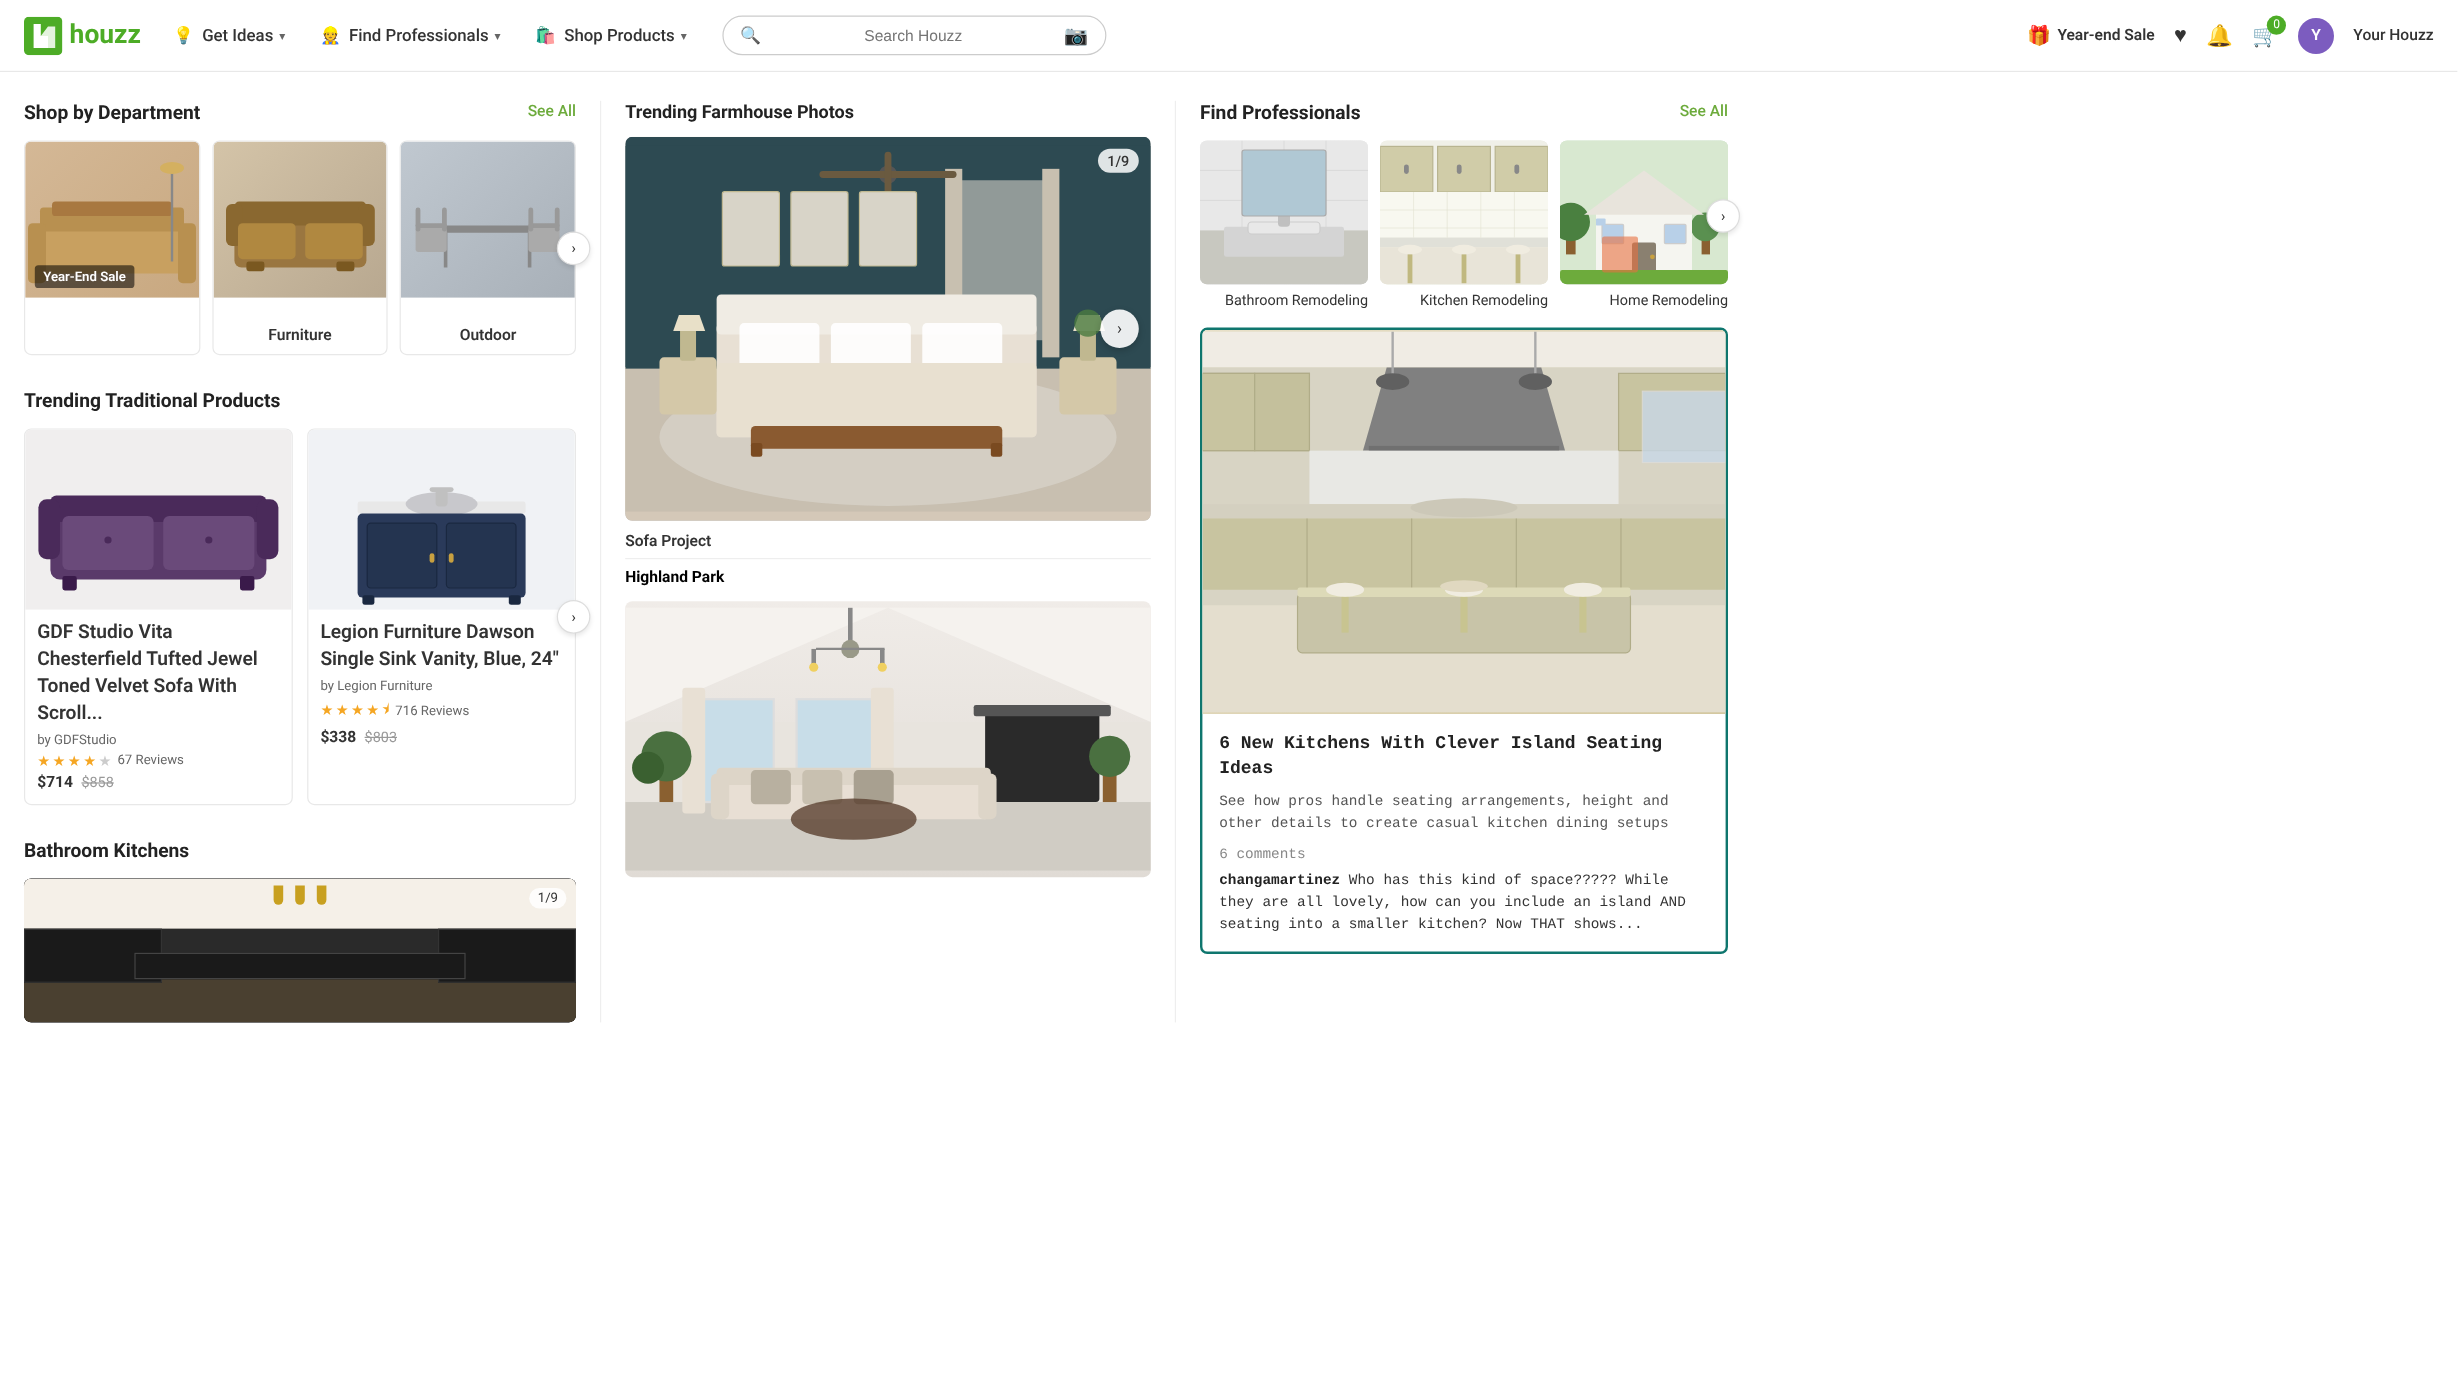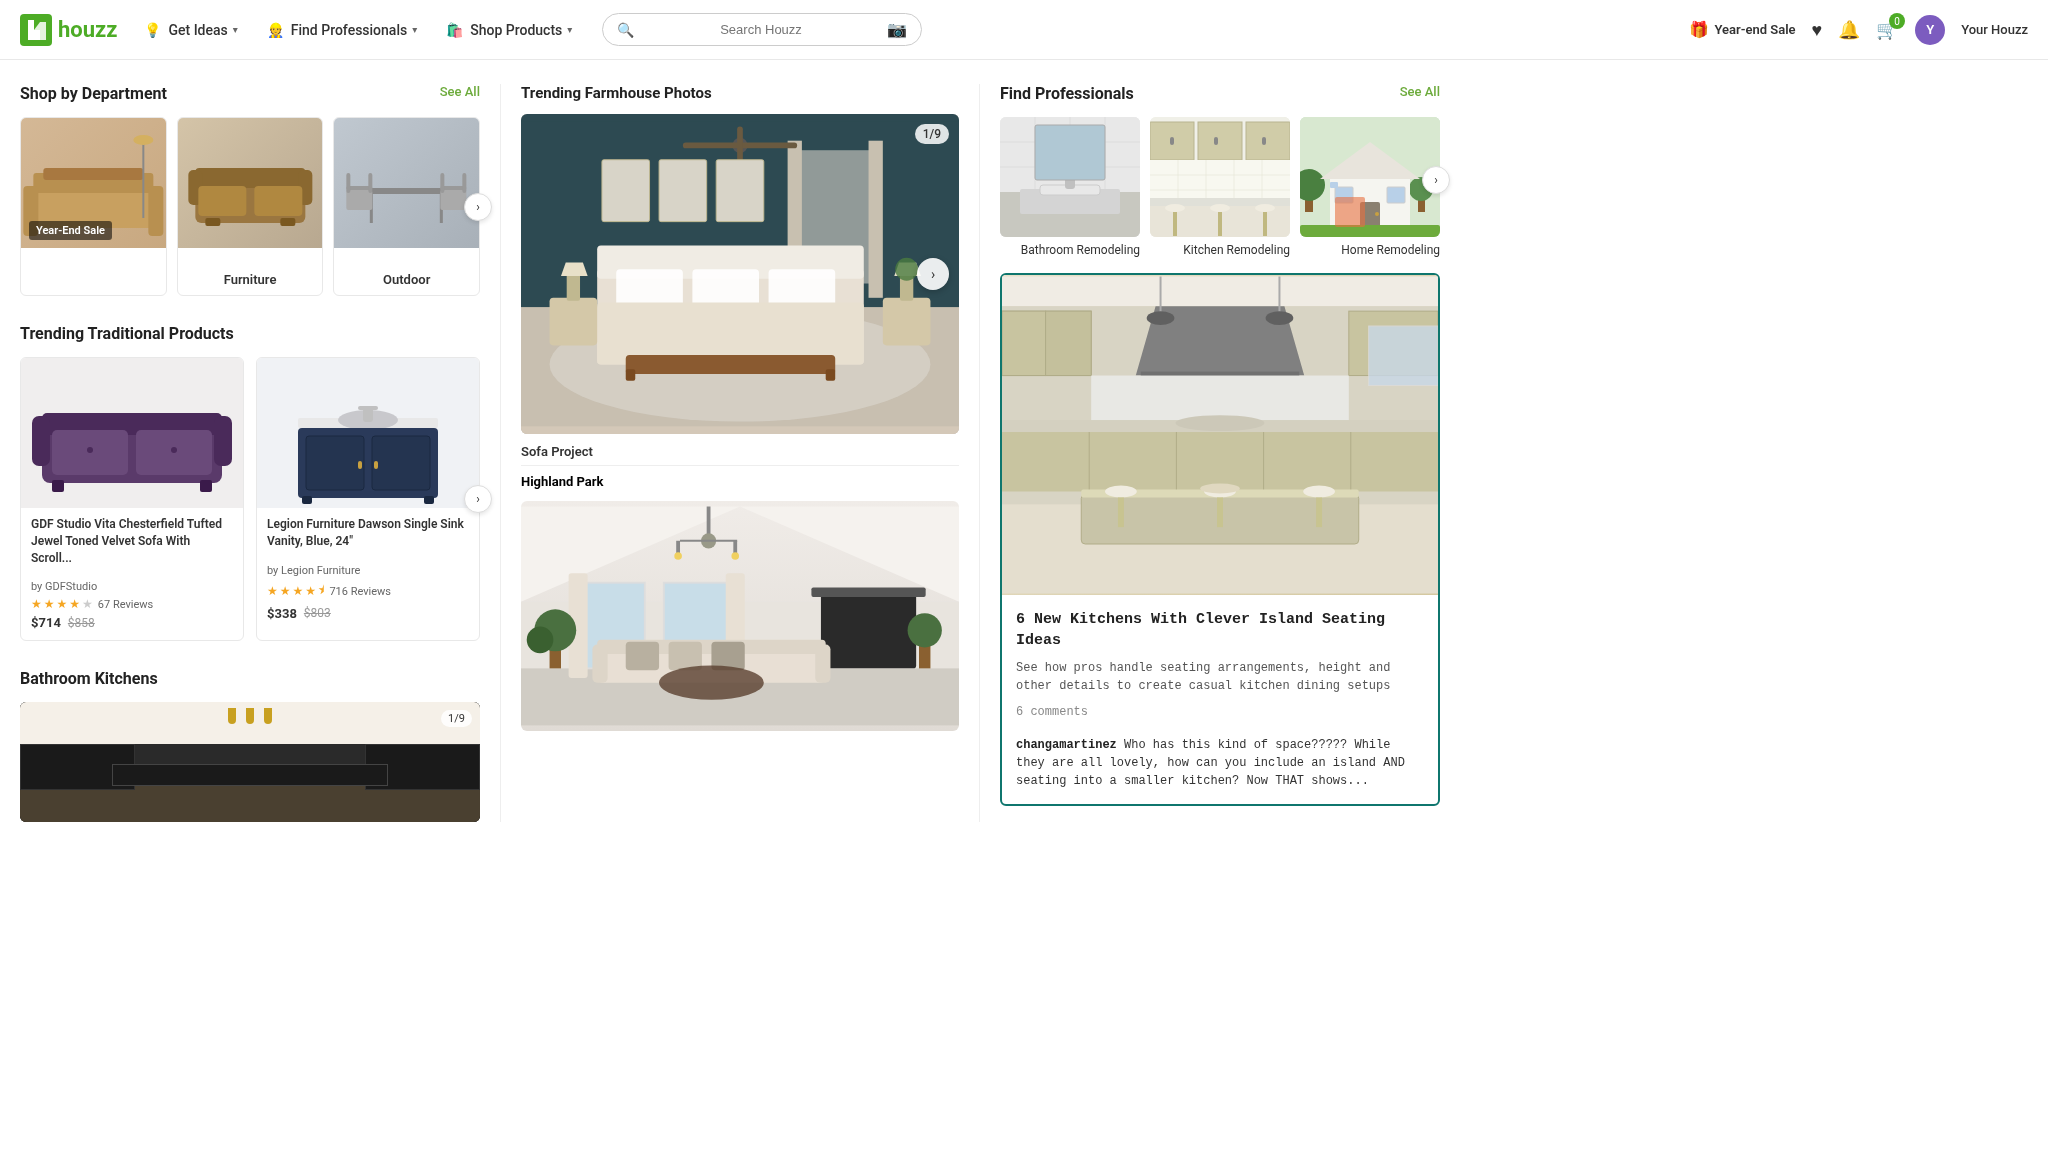--- a/index.html
+++ b/index.html
@@ -137,21 +137,21 @@
       grid-template-columns: 480px 1fr 460px;
       gap: 0;
       padding: 24px 20px;
       max-width: 1460px;
     }
 
     
     .left-col { padding-right: 20px; }
     .section-header {
       display: flex;
-      align-items: flex-start;
+      align-items: center;
       justify-content: space-between;
       margin-bottom: 14px;
     }
     .section-title {
       font-size: 16px;
       font-weight: 700;
       color: #222;
     }
     .see-all {
       color: #6dab3c;
@@ -246,25 +246,25 @@
       overflow: hidden;
       background: #f5f5f5;
       position: relative;
     }
     .product-img.sofa-product { background: #f0eeee; }
     .product-img.vanity-product { background: #f0f2f5; }
     .product-info {
       padding: 8px 10px 0;
     }
     .product-name {
-      font-size: 12px;
+      font-size: 16px;
       color: #333;
       font-weight: 600;
       line-height: 1.4;
-      margin-bottom: 14px;
+      margin-bottom: 4px;
     }
     .product-by {
       font-size: 11px;
       color: #666;
       margin-bottom: 4px;
     }
     .stars {
       display: flex;
       align-items: center;
       gap: 2px;
@@ -446,21 +446,21 @@
     }
     .article-subtitle {
       font-size: 12px;
       color: #555;
       line-height: 1.5;
       margin-bottom: 10px;
     }
     .article-comments {
       font-size: 12px;
       color: #888;
-      margin-bottom: 17px;
+      margin-bottom: 6px;
     }
     .article-comment-text {
       font-size: 12px;
       color: #333;
       line-height: 1.5;
     }
     .article-comment-text strong { font-weight: 700; color: #222; }
 
     
     .house-scene {

